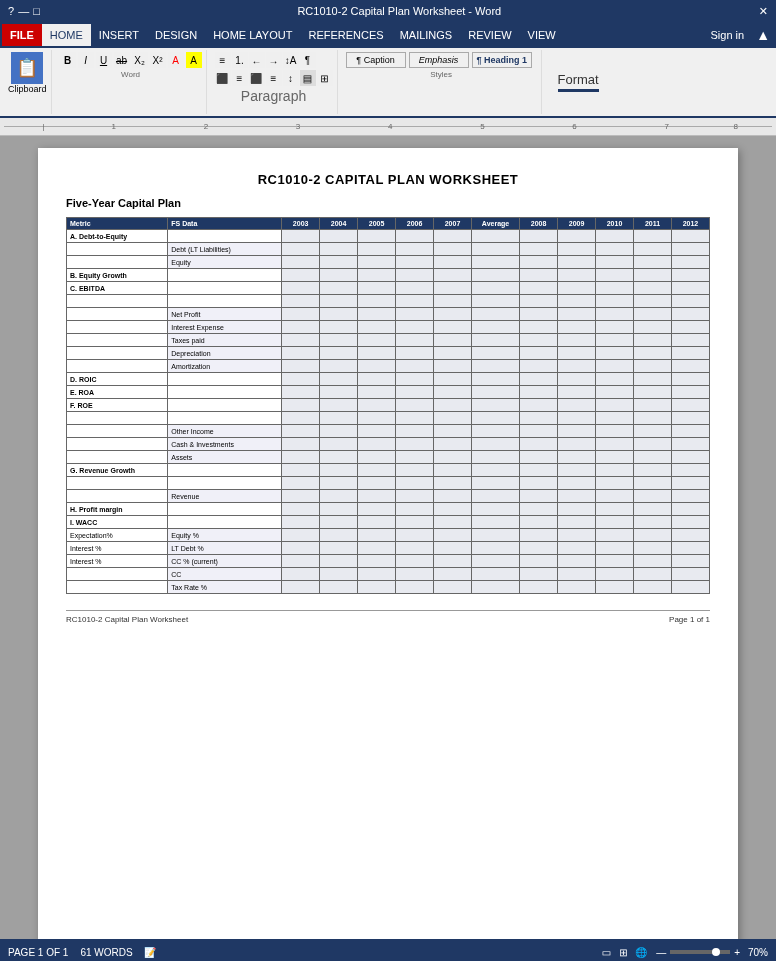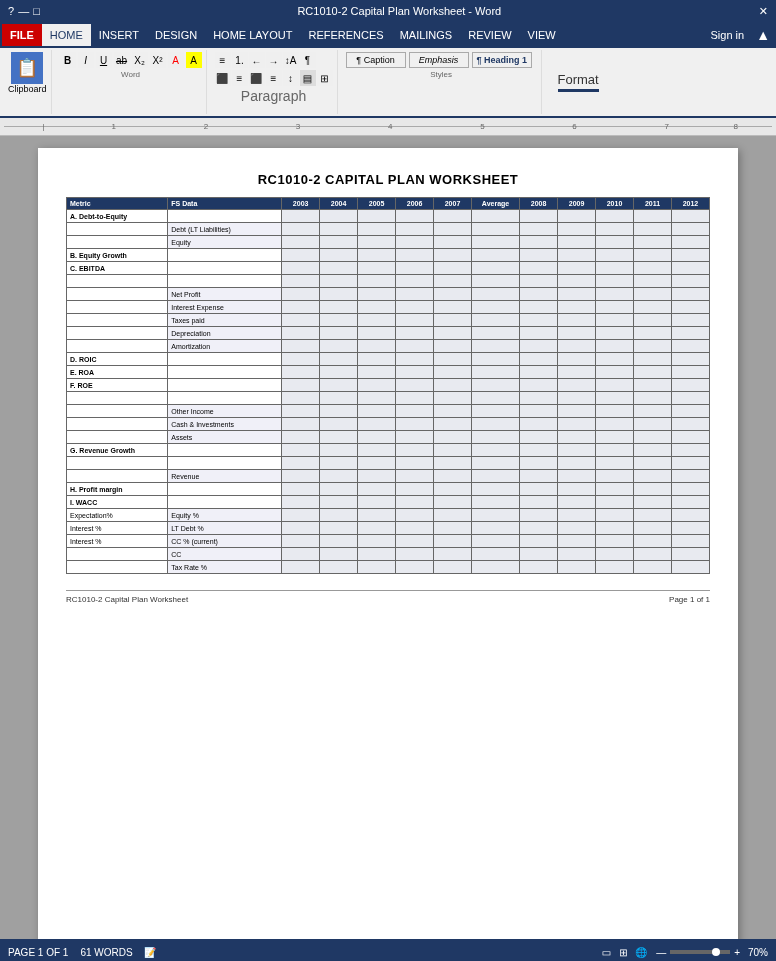--- a/index.html
+++ b/index.html
@@ -174,20 +174,21 @@
     <span style="position:absolute; left:95%;">8</span>
   </div>
 </div>
 
 <div class="doc-area" style="height:calc(961px - 22px - 26px - 66px - 18px - 26px); background:#a0a0a0; padding:12px; overflow:auto; display:flex; justify-content:center;">
   <div class="page" style="background:white; width:700px; padding:24px 28px; box-shadow:2px 2px 8px rgba(0,0,0,0.3);">
 
 
     <div style="text-align:center; font-size:13px; font-weight:bold; margin-bottom:10px; letter-spacing:0.5px;">RC1010-2 CAPITAL PLAN WORKSHEET</div>
 
+    <div style="font-size:11px; font-weight:bold; margin-bottom:8px;">Five-Year Capital Plan</div>
 
     <table class="data-table" style="width:100%; border-collapse:collapse; font-size:7px;">
       <thead>
         <tr>
           <th style="background:#1f3864;color:white;border:1px solid #666;padding:2px 3px;text-align:left;width:80px;">Metric</th>
           <th style="background:#1f3864;color:white;border:1px solid #666;padding:2px 3px;text-align:left;width:90px;">FS Data</th>
           <th style="background:#1f3864;color:white;border:1px solid #666;padding:2px 3px;text-align:center;width:30px;">2003</th>
           <th style="background:#1f3864;color:white;border:1px solid #666;padding:2px 3px;text-align:center;width:30px;">2004</th>
           <th style="background:#1f3864;color:white;border:1px solid #666;padding:2px 3px;text-align:center;width:30px;">2005</th>
           <th style="background:#1f3864;color:white;border:1px solid #666;padding:2px 3px;text-align:center;width:30px;">2006</th>

